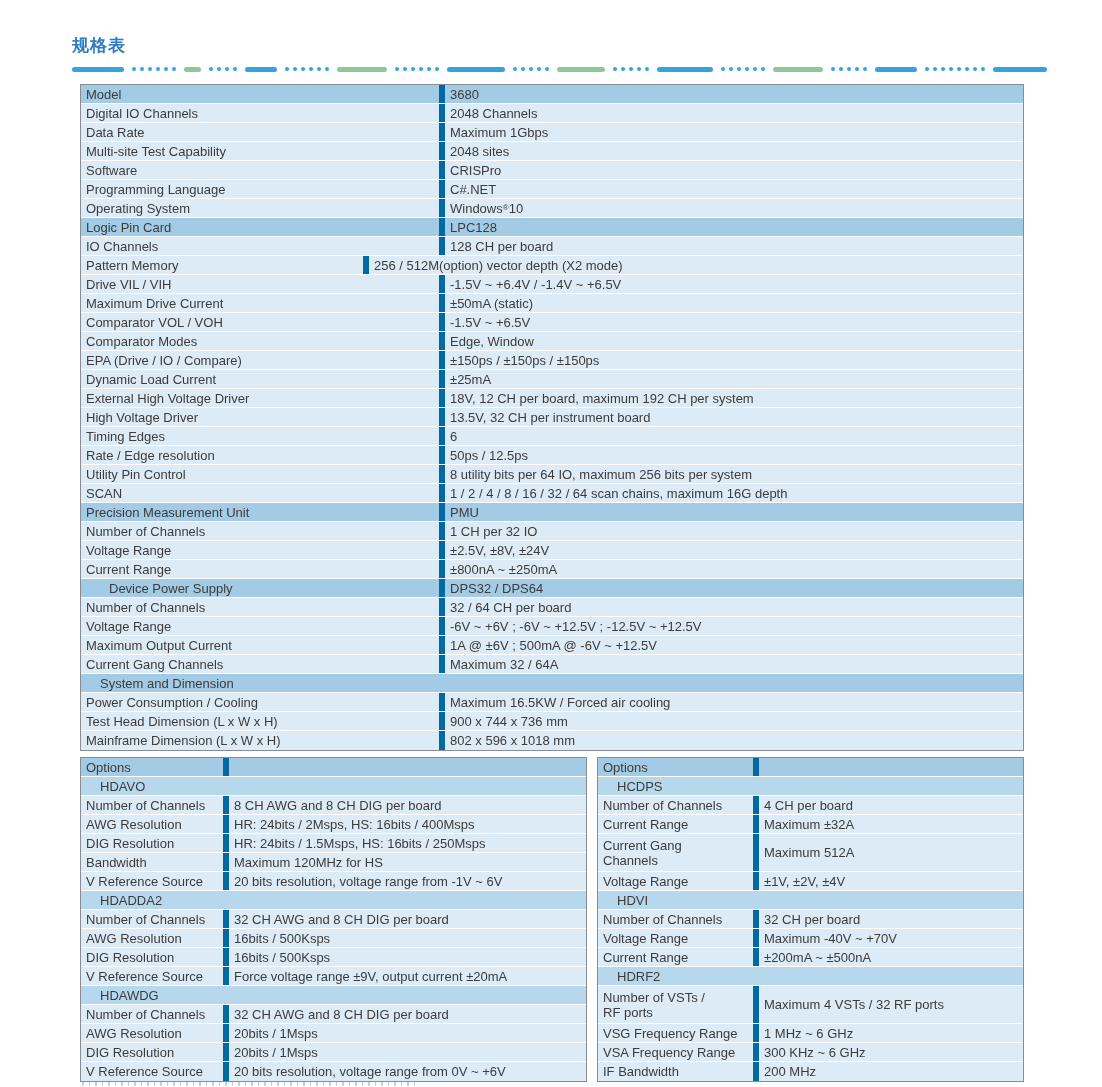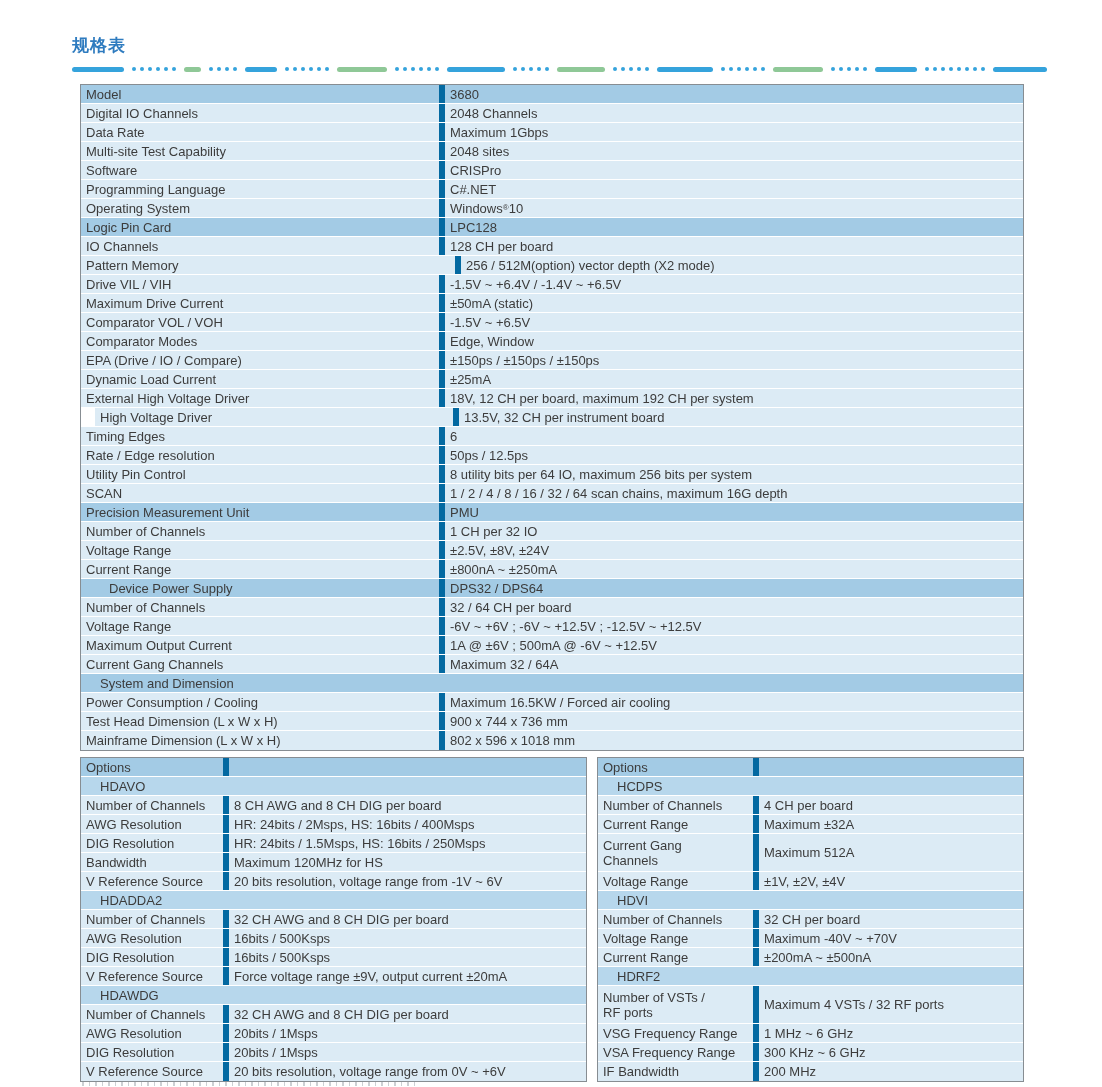--- a/index.html
+++ b/index.html
@@ -148,21 +148,21 @@
       </div>
       <div class="trow header">
         <div class="cell label" style="width: 364px;">Logic Pin Card</div>
         <div class="cell value">LPC128</div>
       </div>
       <div class="trow row">
         <div class="cell label" style="width: 364px;">IO Channels</div>
         <div class="cell value">128 CH per board</div>
       </div>
       <div class="trow row">
-        <div class="cell label" style="width: 380px;">Pattern Memory</div>
+        <div class="cell label" style="width: 288px;">Pattern Memory</div>
         <div class="cell value">256 / 512M(option) vector depth (X2 mode)</div>
       </div>
       <div class="trow row">
         <div class="cell label" style="width: 364px;">Drive VIL / VIH</div>
         <div class="cell value">-1.5V ~ +6.4V / -1.4V ~ +6.5V</div>
       </div>
       <div class="trow row">
         <div class="cell label" style="width: 364px;">Maximum Drive Current</div>
         <div class="cell value">±50mA (static)</div>
       </div>
@@ -180,21 +180,21 @@
       </div>
       <div class="trow row">
         <div class="cell label" style="width: 364px;">Dynamic Load Current</div>
         <div class="cell value">±25mA</div>
       </div>
       <div class="trow row">
         <div class="cell label" style="width: 364px;">External High Voltage Driver</div>
         <div class="cell value">18V, 12 CH per board, maximum 192 CH per system</div>
       </div>
       <div class="trow row">
-        <div class="cell label" style="width: 364px; margin-left: 14px;">High Voltage Driver</div>
+        <div class="cell label" style="width: 364px;">High Voltage Driver</div>
         <div class="cell value">13.5V, 32 CH per instrument board</div>
       </div>
       <div class="trow row">
         <div class="cell label" style="width: 364px;">Timing Edges</div>
         <div class="cell value">6</div>
       </div>
       <div class="trow row">
         <div class="cell label" style="width: 364px;">Rate / Edge resolution</div>
         <div class="cell value">50ps / 12.5ps</div>
       </div>

